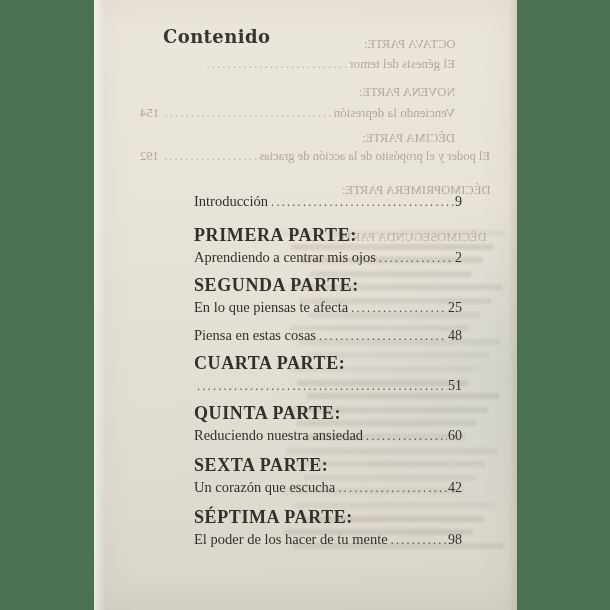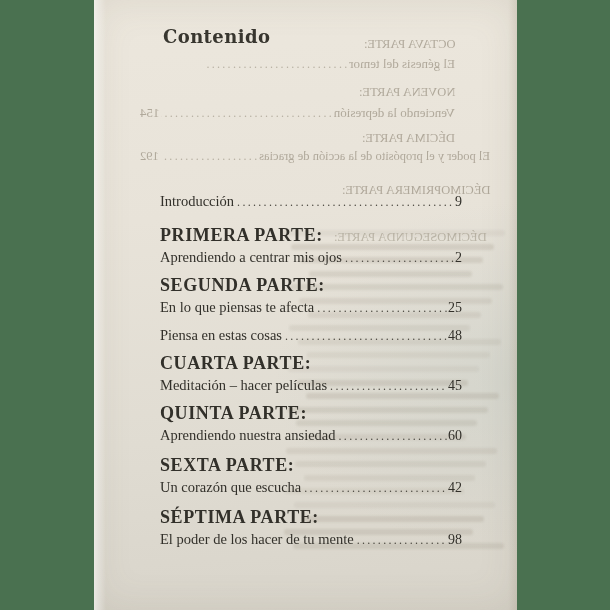--- a/index.html
+++ b/index.html
@@ -47,21 +47,21 @@
     display:flex;align-items:baseline;
     font-size:14.5px;line-height:17px;
   }
   .toc .t{flex:0 0 auto;}
   .leader{
     flex:1 1 auto;overflow:hidden;white-space:nowrap;
     font-size:12px;letter-spacing:2.3px;
     color:#4d4a42;margin:0 1px 0 3px;
   }
   .pnum{flex:0 0 auto;font-size:14px;}
-  .toc > div{margin-top:10px;}
+  .toc > div{margin-top:10px;margin-left:34px;}
   .toc > div:first-child{margin-top:0;}
   .toc > div:nth-child(2){margin-top:16px;}
   .toc > div:nth-child(n+7){margin-top:12px;}
 
   
   .bleed{position:absolute;inset:0;z-index:2;}
   .bleed-line{
     position:absolute;
     transform:scaleX(-1);
     display:flex;align-items:baseline;white-space:nowrap;
@@ -171,29 +171,28 @@
         <div>
           <div class="line">
             <span class="t">Piensa en estas cosas</span>
             <span class="leader">..............................................................................................................</span>
             <span class="pnum">48</span>
           </div>
         </div>
         <div>
           <div class="heading">CUARTA PARTE:</div>
           <div class="line">
-            <span class="t">Meditación – hacer películas</span>
-            <span class="leader">..............................................................................................................</span>
-            <span class="pnum">45</span>
+            <span class="leader">..............................................................................................................</span>
+            <span class="pnum">51</span>
           </div>
         </div>
         <div>
           <div class="heading">QUINTA PARTE:</div>
           <div class="line">
-            <span class="t">Aprendiendo nuestra ansiedad</span>
+            <span class="t">Reduciendo nuestra ansiedad</span>
             <span class="leader">..............................................................................................................</span>
             <span class="pnum">60</span>
           </div>
         </div>
         <div>
           <div class="heading">SEXTA PARTE:</div>
           <div class="line">
             <span class="t">Un corazón que escucha</span>
             <span class="leader">..............................................................................................................</span>
             <span class="pnum">42</span>

